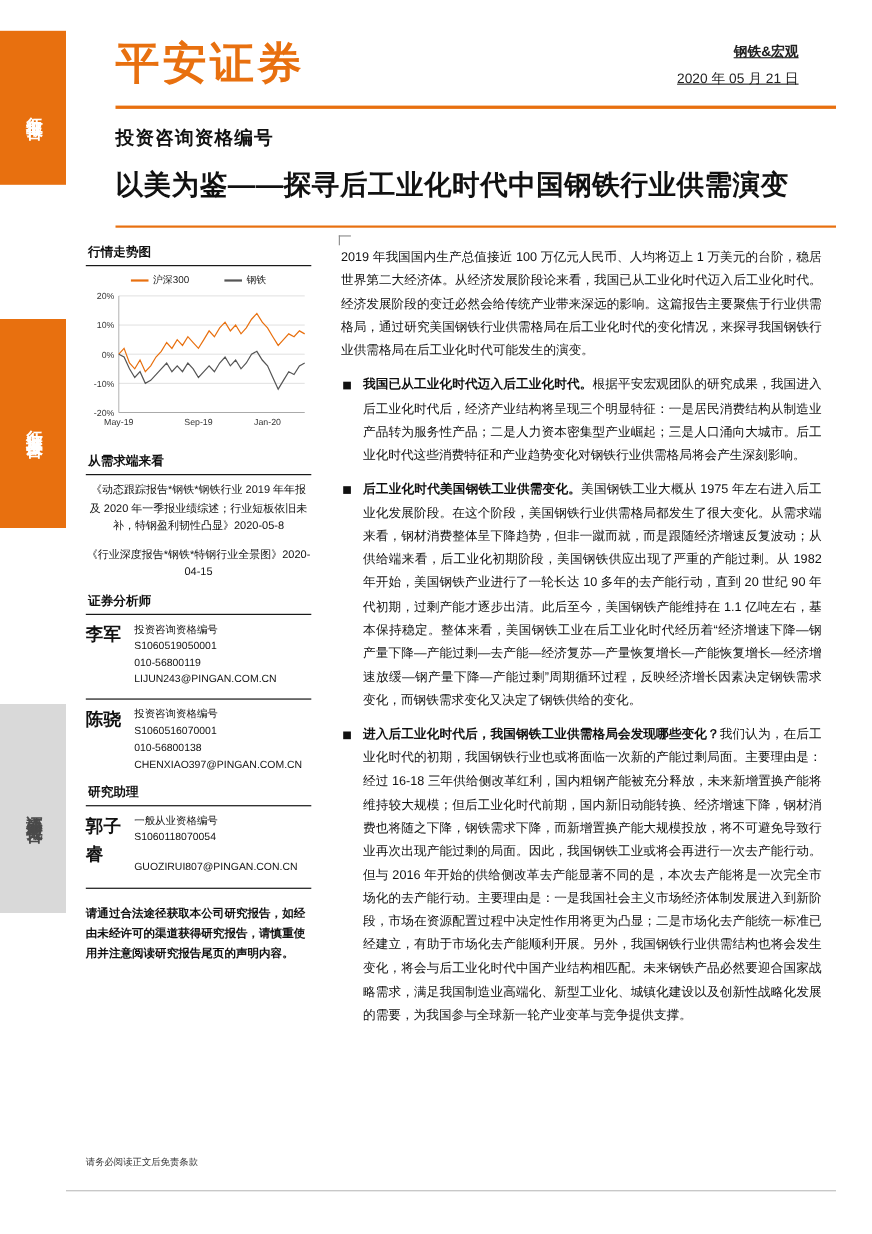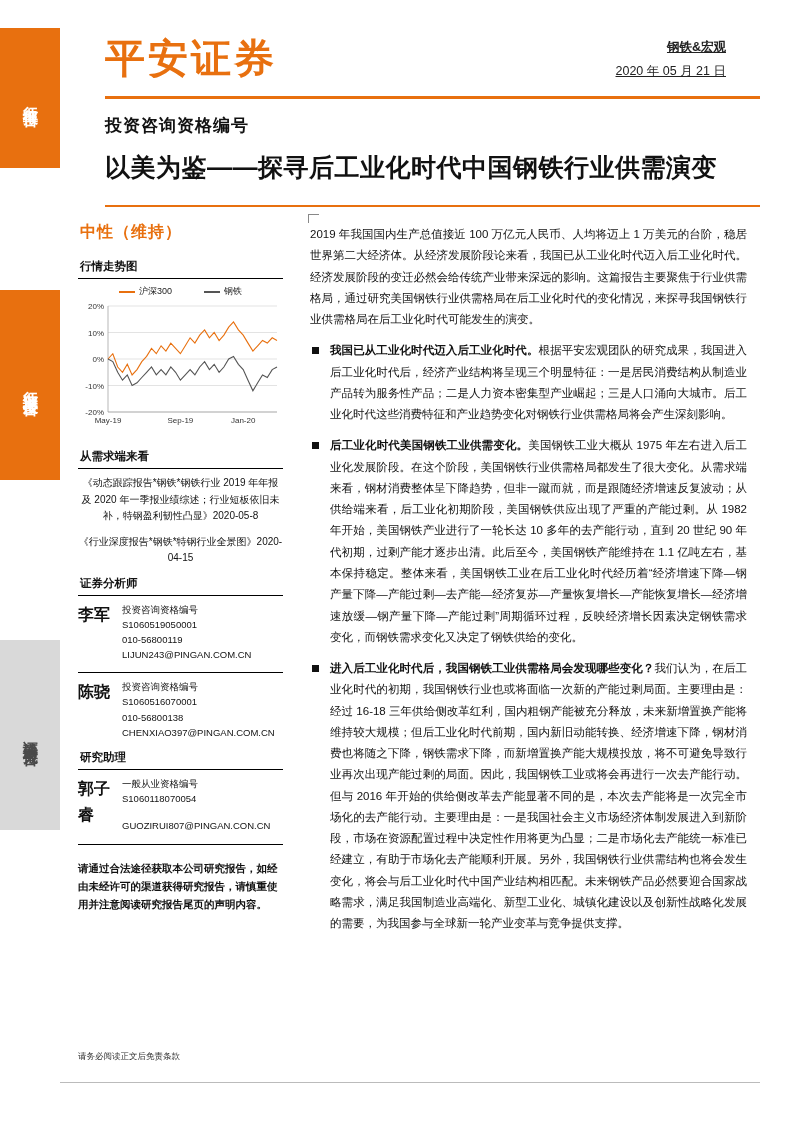--- a/index.html
+++ b/index.html
@@ -116,21 +116,20 @@
   <div class="hdr-rule"></div>
 
   <div class="title-wrap">
     <div class="subtitle">投资咨询资格编号</div>
     <div class="maintitle">以美为鉴——探寻后工业化时代中国钢铁行业供需演变</div>
   </div>
   <div class="title-rule"></div>
 
   <div class="leftcol">
 
-    <div class="rating">中性（维持）</div>
 
     <div class="lc-h">行情走势图</div>
     <div class="lc-rule"></div>
 
     <div class="chart-box">
       <div class="legend">
         <span><i style="background:#e8700f"></i><span>沪深300</span></span>
         <span><i style="background:#555555"></i><span>钢铁</span></span>
       </div>
       <svg id="chart-svg" width="205" height="132" viewBox="0 0 205 132">

